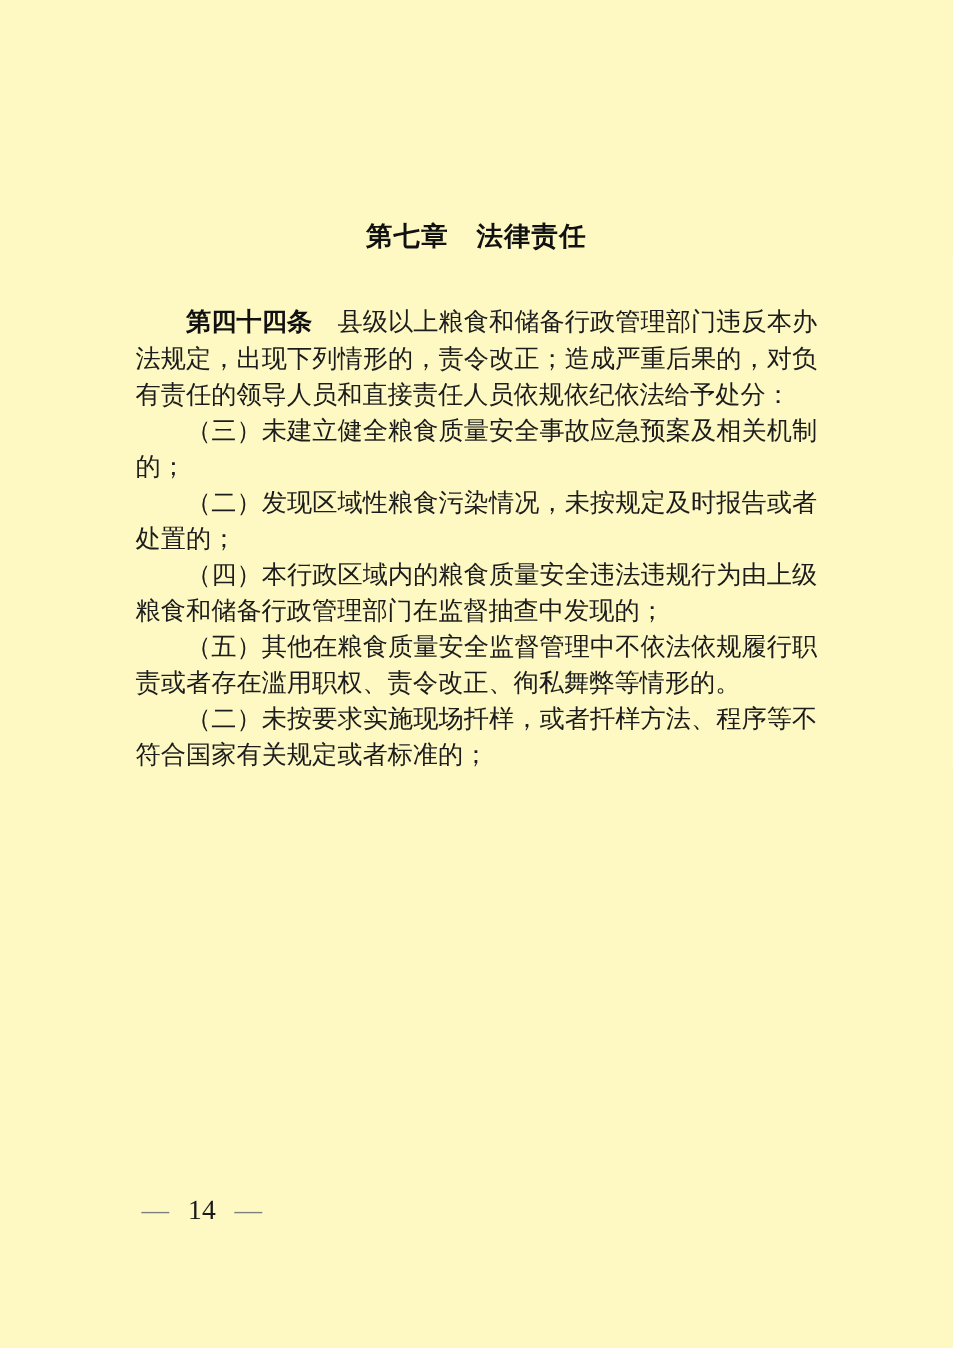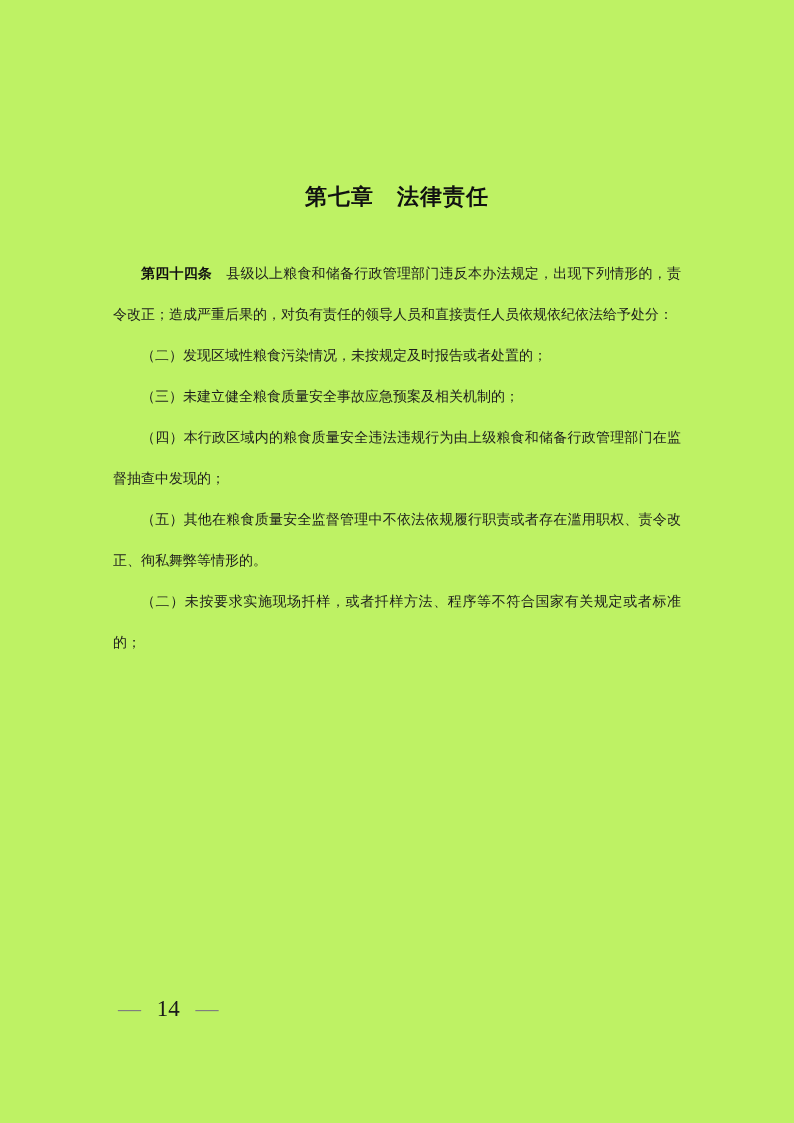--- a/index.html
+++ b/index.html
@@ -5,42 +5,42 @@
   * { margin: 0; padding: 0; box-sizing: border-box; }
   html, body { background: #ffffff; }
   body {
     width: 794px; height: 1123px;
     position: relative;
     overflow: hidden;
     font-family: "Liberation Serif", "DejaVu Serif", serif;
   }
   .page {
     position: absolute; inset: 0;
-    background: #bef264;
+    background: #fef9c3;
   }
   .content {
     position: absolute;
     left: 113px; top: 183px;
     width: 568px;
     color: #1c1c1c;
   }
   .chapter-title {
     text-align: center;
     font-family: "Liberation Sans", "DejaVu Sans", sans-serif;
     font-weight: bold;
     font-size: 22px;
     line-height: 28px;
     letter-spacing: 1px;
     color: #111111;
     margin: 0 0 42px 0;
   }
   .article-body p.para {
     font-family: "Liberation Serif", "DejaVu Serif", serif;
-    font-size: 14px;
-    line-height: 41px;
+    font-size: 21px;
+    line-height: 30px;
     text-align: justify;
     text-indent: 2em;
     color: #1c1c1c;
     margin: 0;
   }
   .article-lead {
     font-family: "Liberation Sans", "DejaVu Sans", sans-serif;
     font-weight: bold;
     color: #111111;
   }
@@ -66,23 +66,23 @@
 
 <div class="page">
 
   <div class="content">
     <h1 class="chapter-title">第七章　法律责任</h1>
 
     <div class="article-body">
   <p class="para"><span class="article-lead">第四十四条</span><span class="para-text">　县级以上粮食和储备行政管理部门违反本办法规定，出现下列情形的，责令改正；造成严重后果的，对负有责任的领导人员和直接责任人员依规依纪依法给予处分：</span></p>
 
 
+  <p class="para"><span class="para-text">（三）未建立健全粮食质量安全事故应急预案及相关机制的；</span></p>
+
   <p class="para"><span class="para-text">（二）发现区域性粮食污染情况，未按规定及时报告或者处置的；</span></p>
-
-  <p class="para"><span class="para-text">（三）未建立健全粮食质量安全事故应急预案及相关机制的；</span></p>
 
   <p class="para"><span class="para-text">（四）本行政区域内的粮食质量安全违法违规行为由上级粮食和储备行政管理部门在监督抽查中发现的；</span></p>
 
   <p class="para"><span class="para-text">（五）其他在粮食质量安全监督管理中不依法依规履行职责或者存在滥用职权、责令改正、徇私舞弊等情形的。</span></p>
 
 
 
   <p class="para"><span class="para-text">（二）未按要求实施现场扦样，或者扦样方法、程序等不符合国家有关规定或者标准的；</span></p>
 </div>
   </div>

